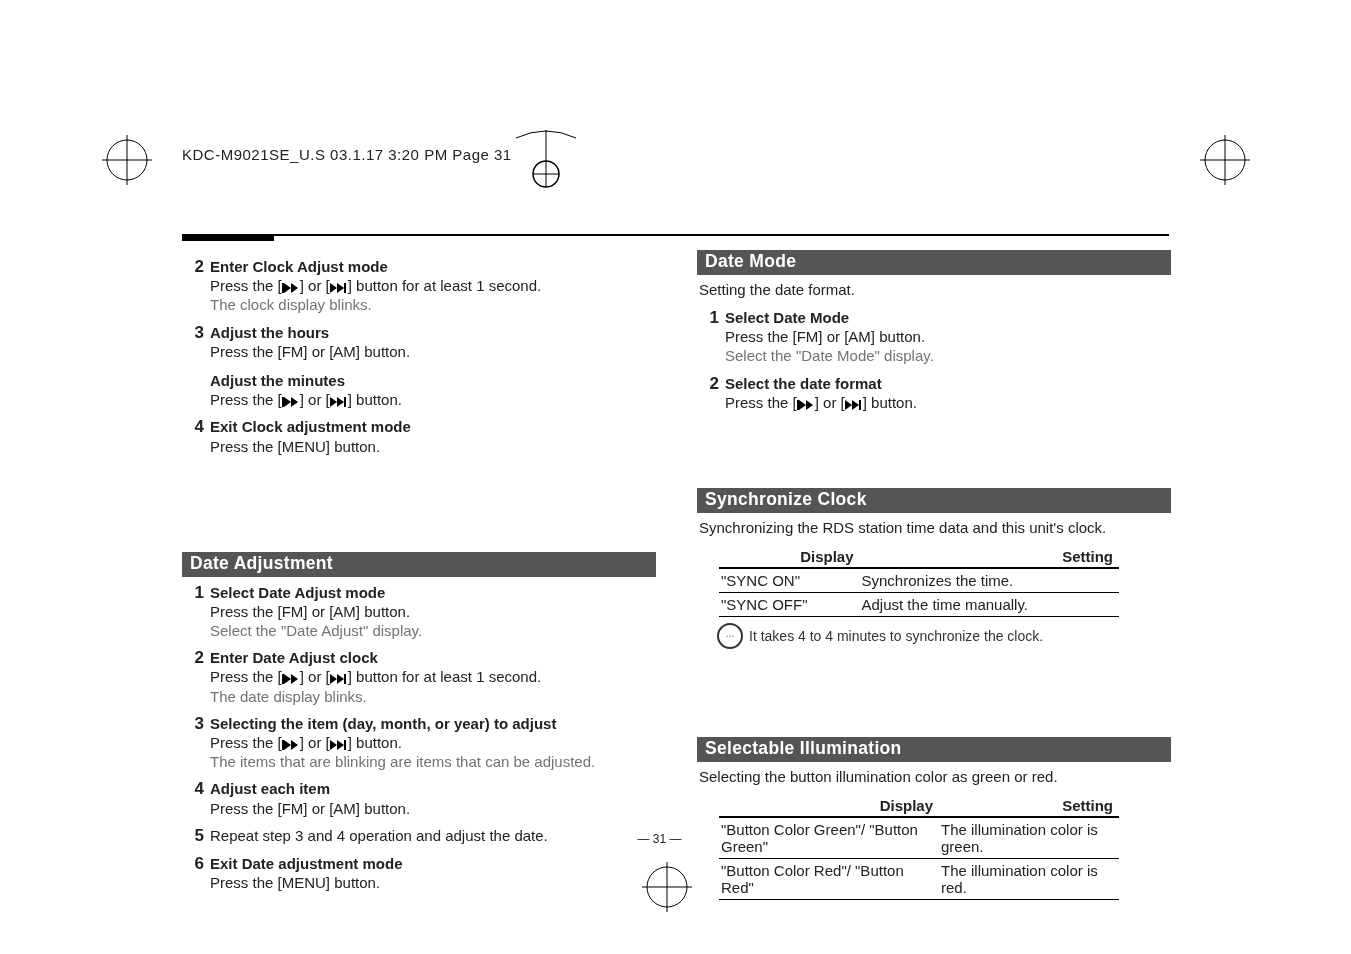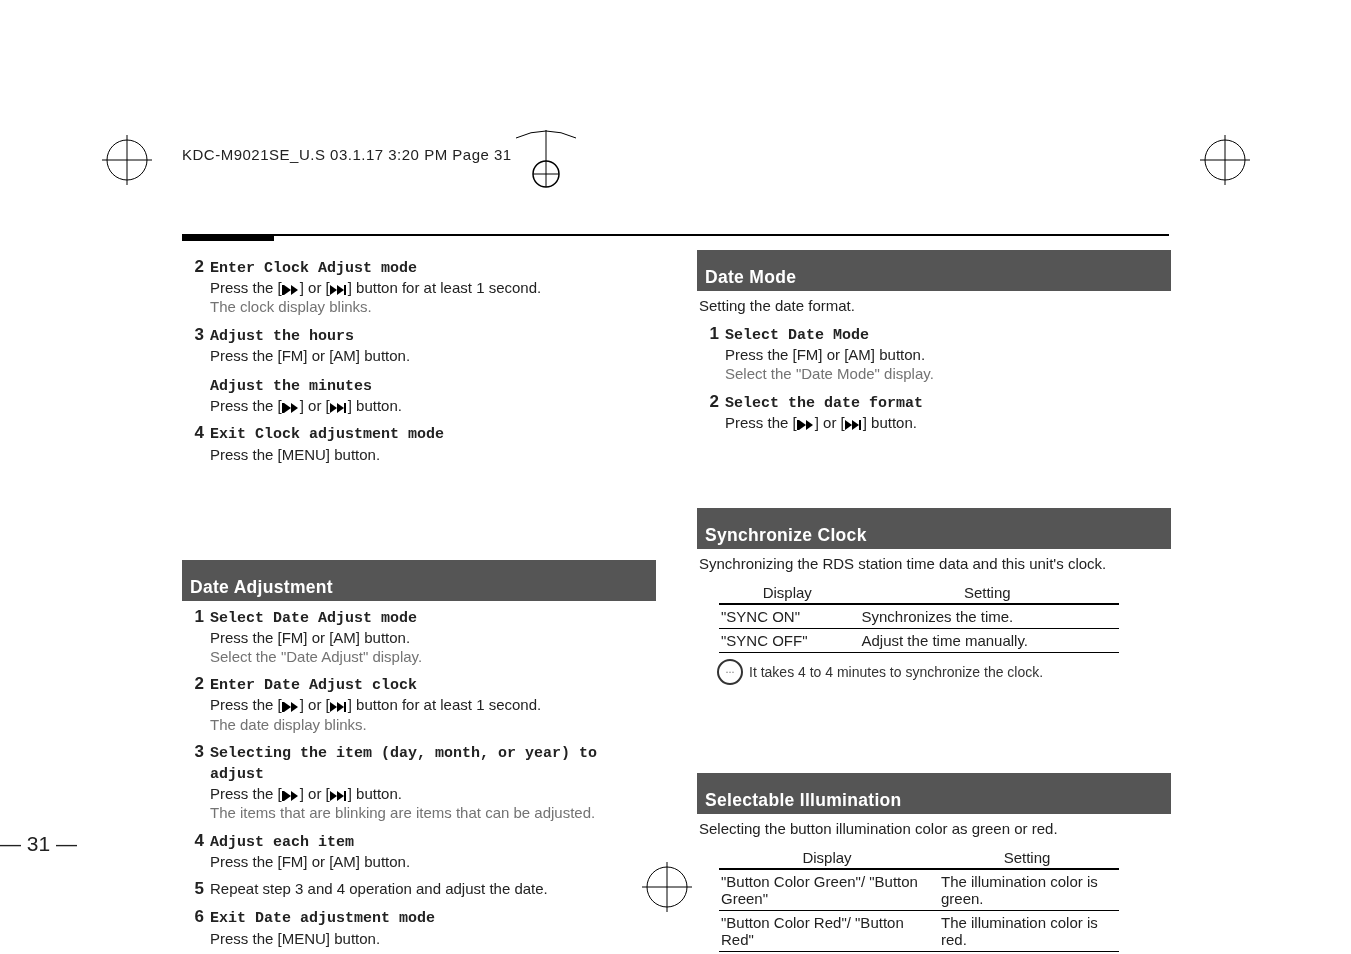--- a/index.html
+++ b/index.html
@@ -11,31 +11,31 @@
   .right-crop{left:1200px}
   .bottom-crop{position:absolute;left:642px;top:862px;}
   .rule{position:absolute;left:182px;top:234px;width:987px;height:2px;background:#000;}
   .rule-left{position:absolute;left:182px;top:236px;width:92px;height:5px;background:#000;}
   .col{position:absolute;width:474px;}
   .colA{left:182px;top:255px;}
   .colB{left:697px;top:250px;}
   .step{display:flex;margin:2px 0 8px;}
   .num{font-weight:700;font-size:17px;width:22px;text-align:right;margin-right:6px;line-height:1.2;}
   .body{flex:1;font-size:15px;line-height:1.28;}
-  .bold{font-weight:700;font-family:Liberation Mono, monospace;}
+  .bold{font-weight:700;}
   .note{color:#737373;}
-  .sect-bar{background:#555;color:#fff;font-weight:700;font-size:17.5px;padding:17px 8px 3px 8px;margin:0 0 6px;letter-spacing:.3px;}
+  .sect-bar{background:#555;color:#fff;font-weight:700;font-size:17.5px;padding:1px 8px 3px 8px;margin:0 0 6px;letter-spacing:.3px;}
   .sect-desc{font-size:15px;margin:0 0 10px 2px;}
   .spacer{height:88px;}
   table.data{border-collapse:collapse;width:400px;margin:4px 0 6px 22px;font-size:15px;}
-  table.data th{font-weight:400;text-align:center;border-bottom:2px solid #000;padding:2px 6px 2px 2px;}
+  table.data th{font-weight:700;text-align:right;border-bottom:2px solid #000;padding:2px 6px 2px 2px;}
   table.data td{border-bottom:1px solid #000;padding:3px 6px 3px 2px;vertical-align:top;}
   .note-icon{border:2px solid #333;border-radius:50%;width:22px;height:22px;display:inline-flex;align-items:center;justify-content:center;font-size:9px;vertical-align:middle;margin-right:6px;}
   .small-note{font-size:14px;color:#333;display:flex;align-items:center;margin-left:20px;}
-  .pgnum{position:absolute;left:0;right:0;top:832px;font-size:21px;}
+  .pgnum{position:absolute;left:0;right:0;top:832px;text-align:center;font-size:12px;}
   .rskip{display:inline-block;vertical-align:-2px;}
 </style>
 </head>
 <body>
 
 <div class="page">
   <div class="header-line">KDC-M9021SE_U.S  03.1.17  3:20 PM  Page 31</div>
 
   <svg class="swing" viewBox="0 0 80 64">
     <path d="M40 2 L40 38" stroke="#000" stroke-width="1" fill="none"></path>

